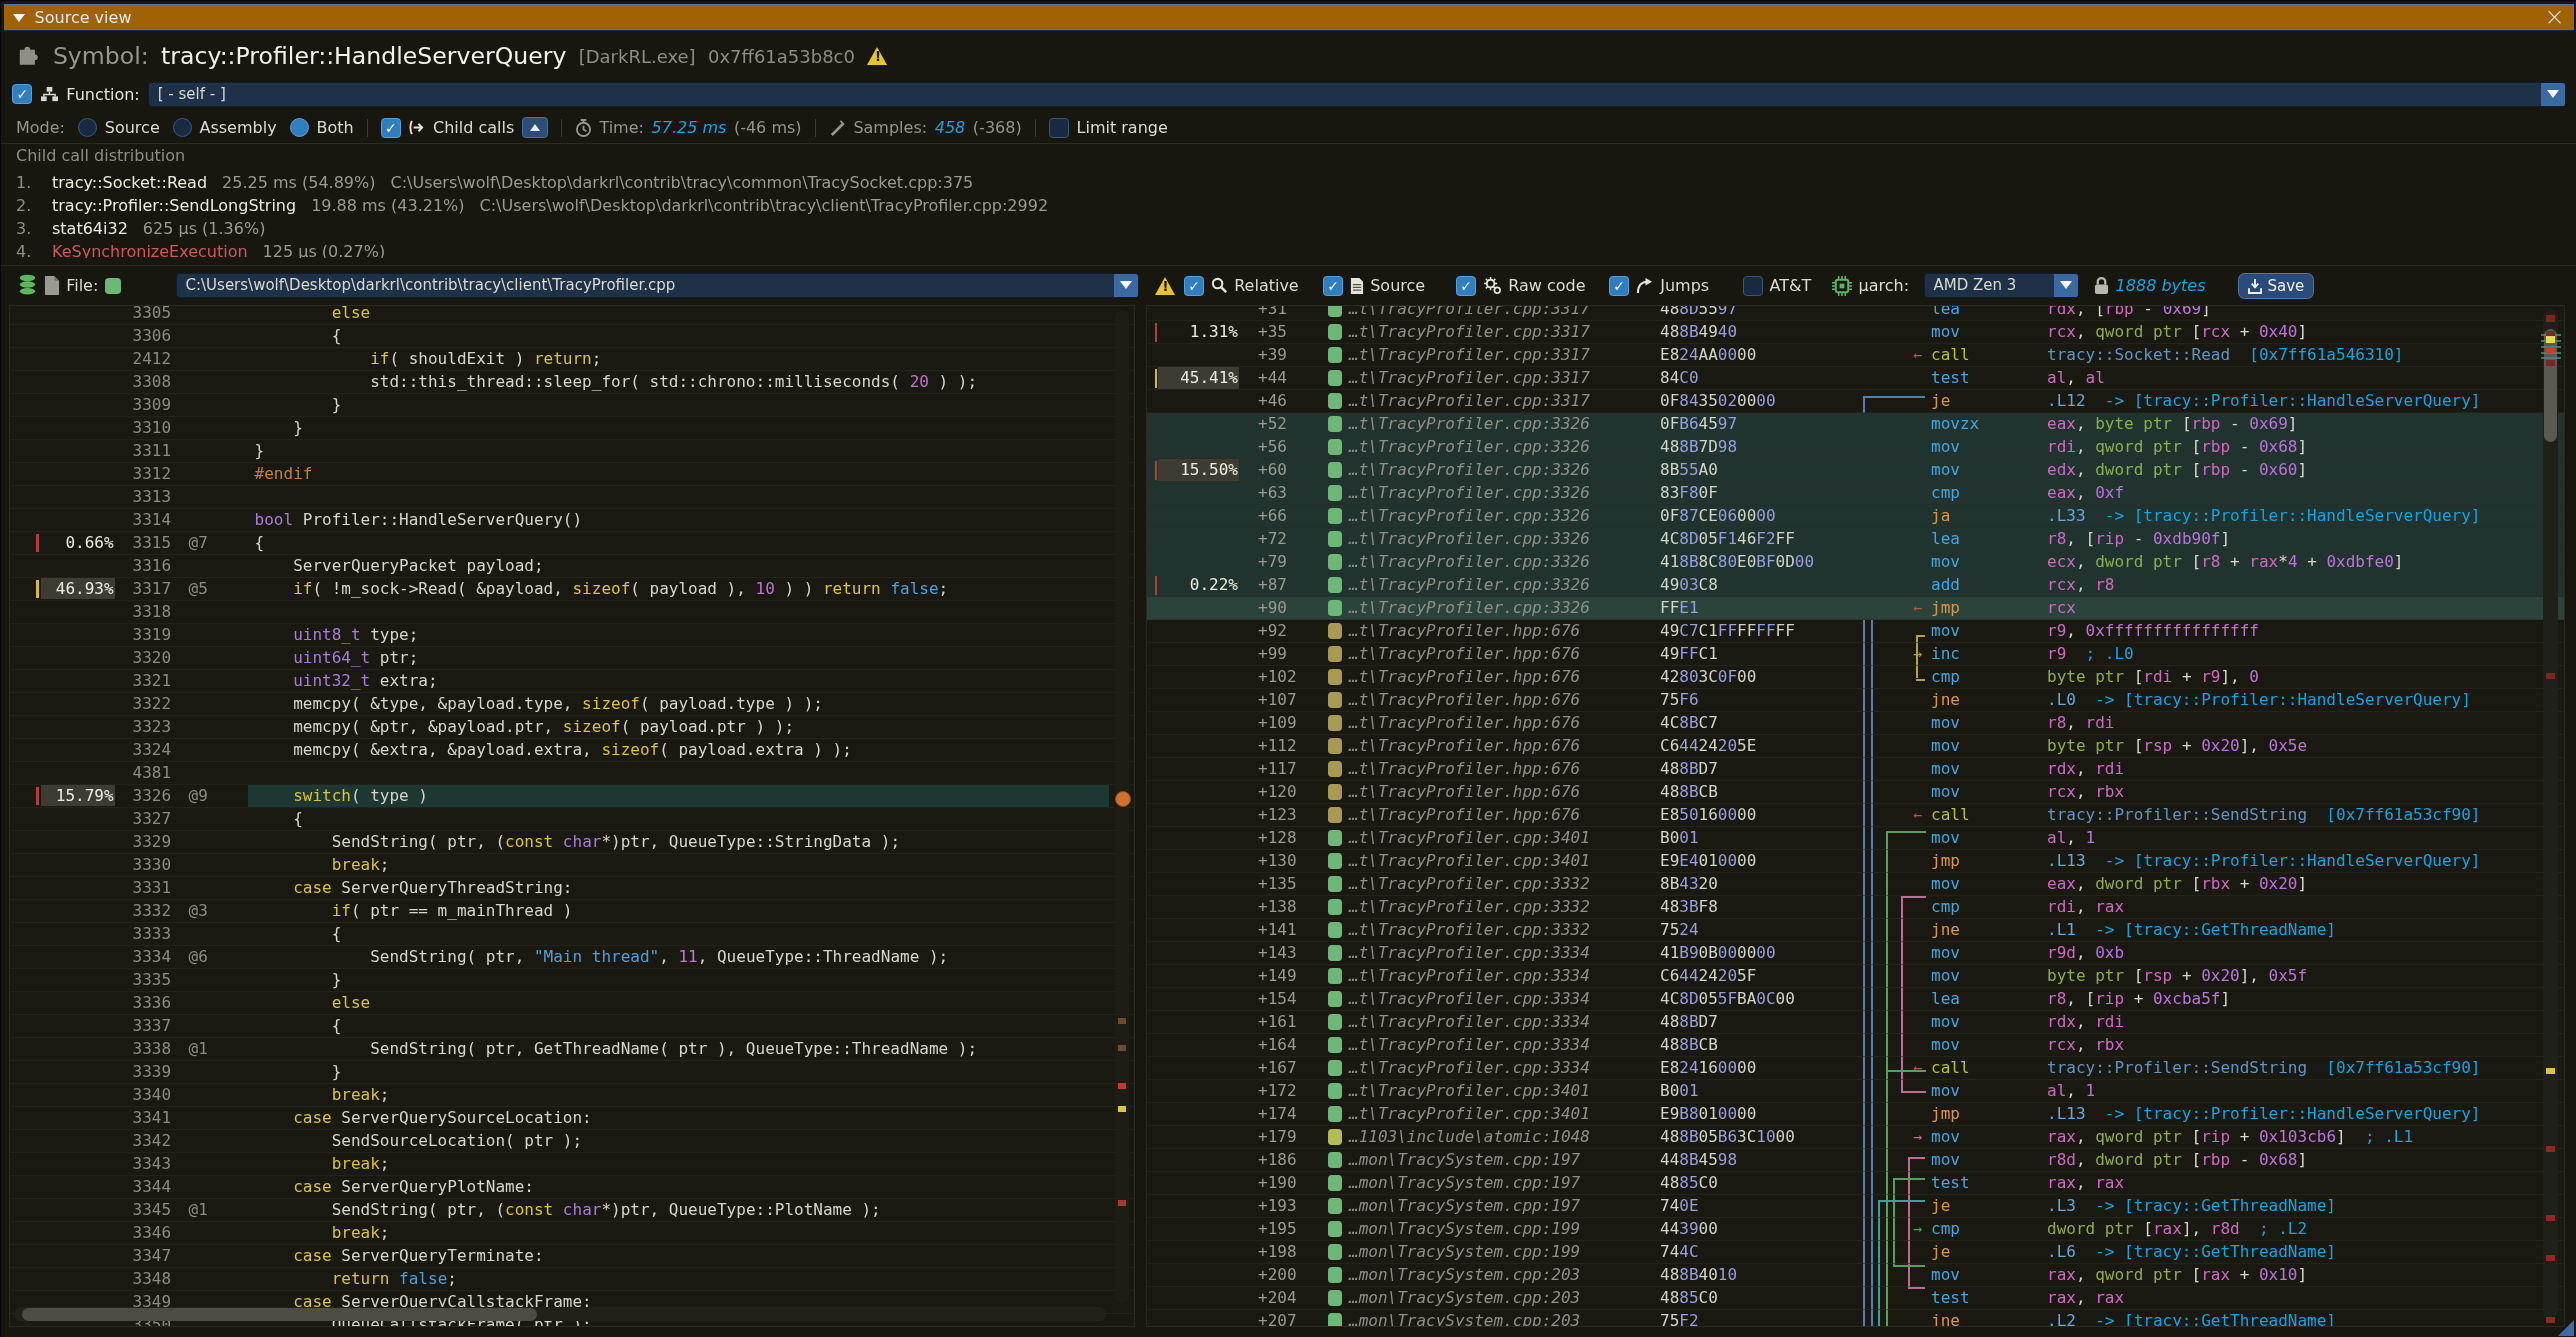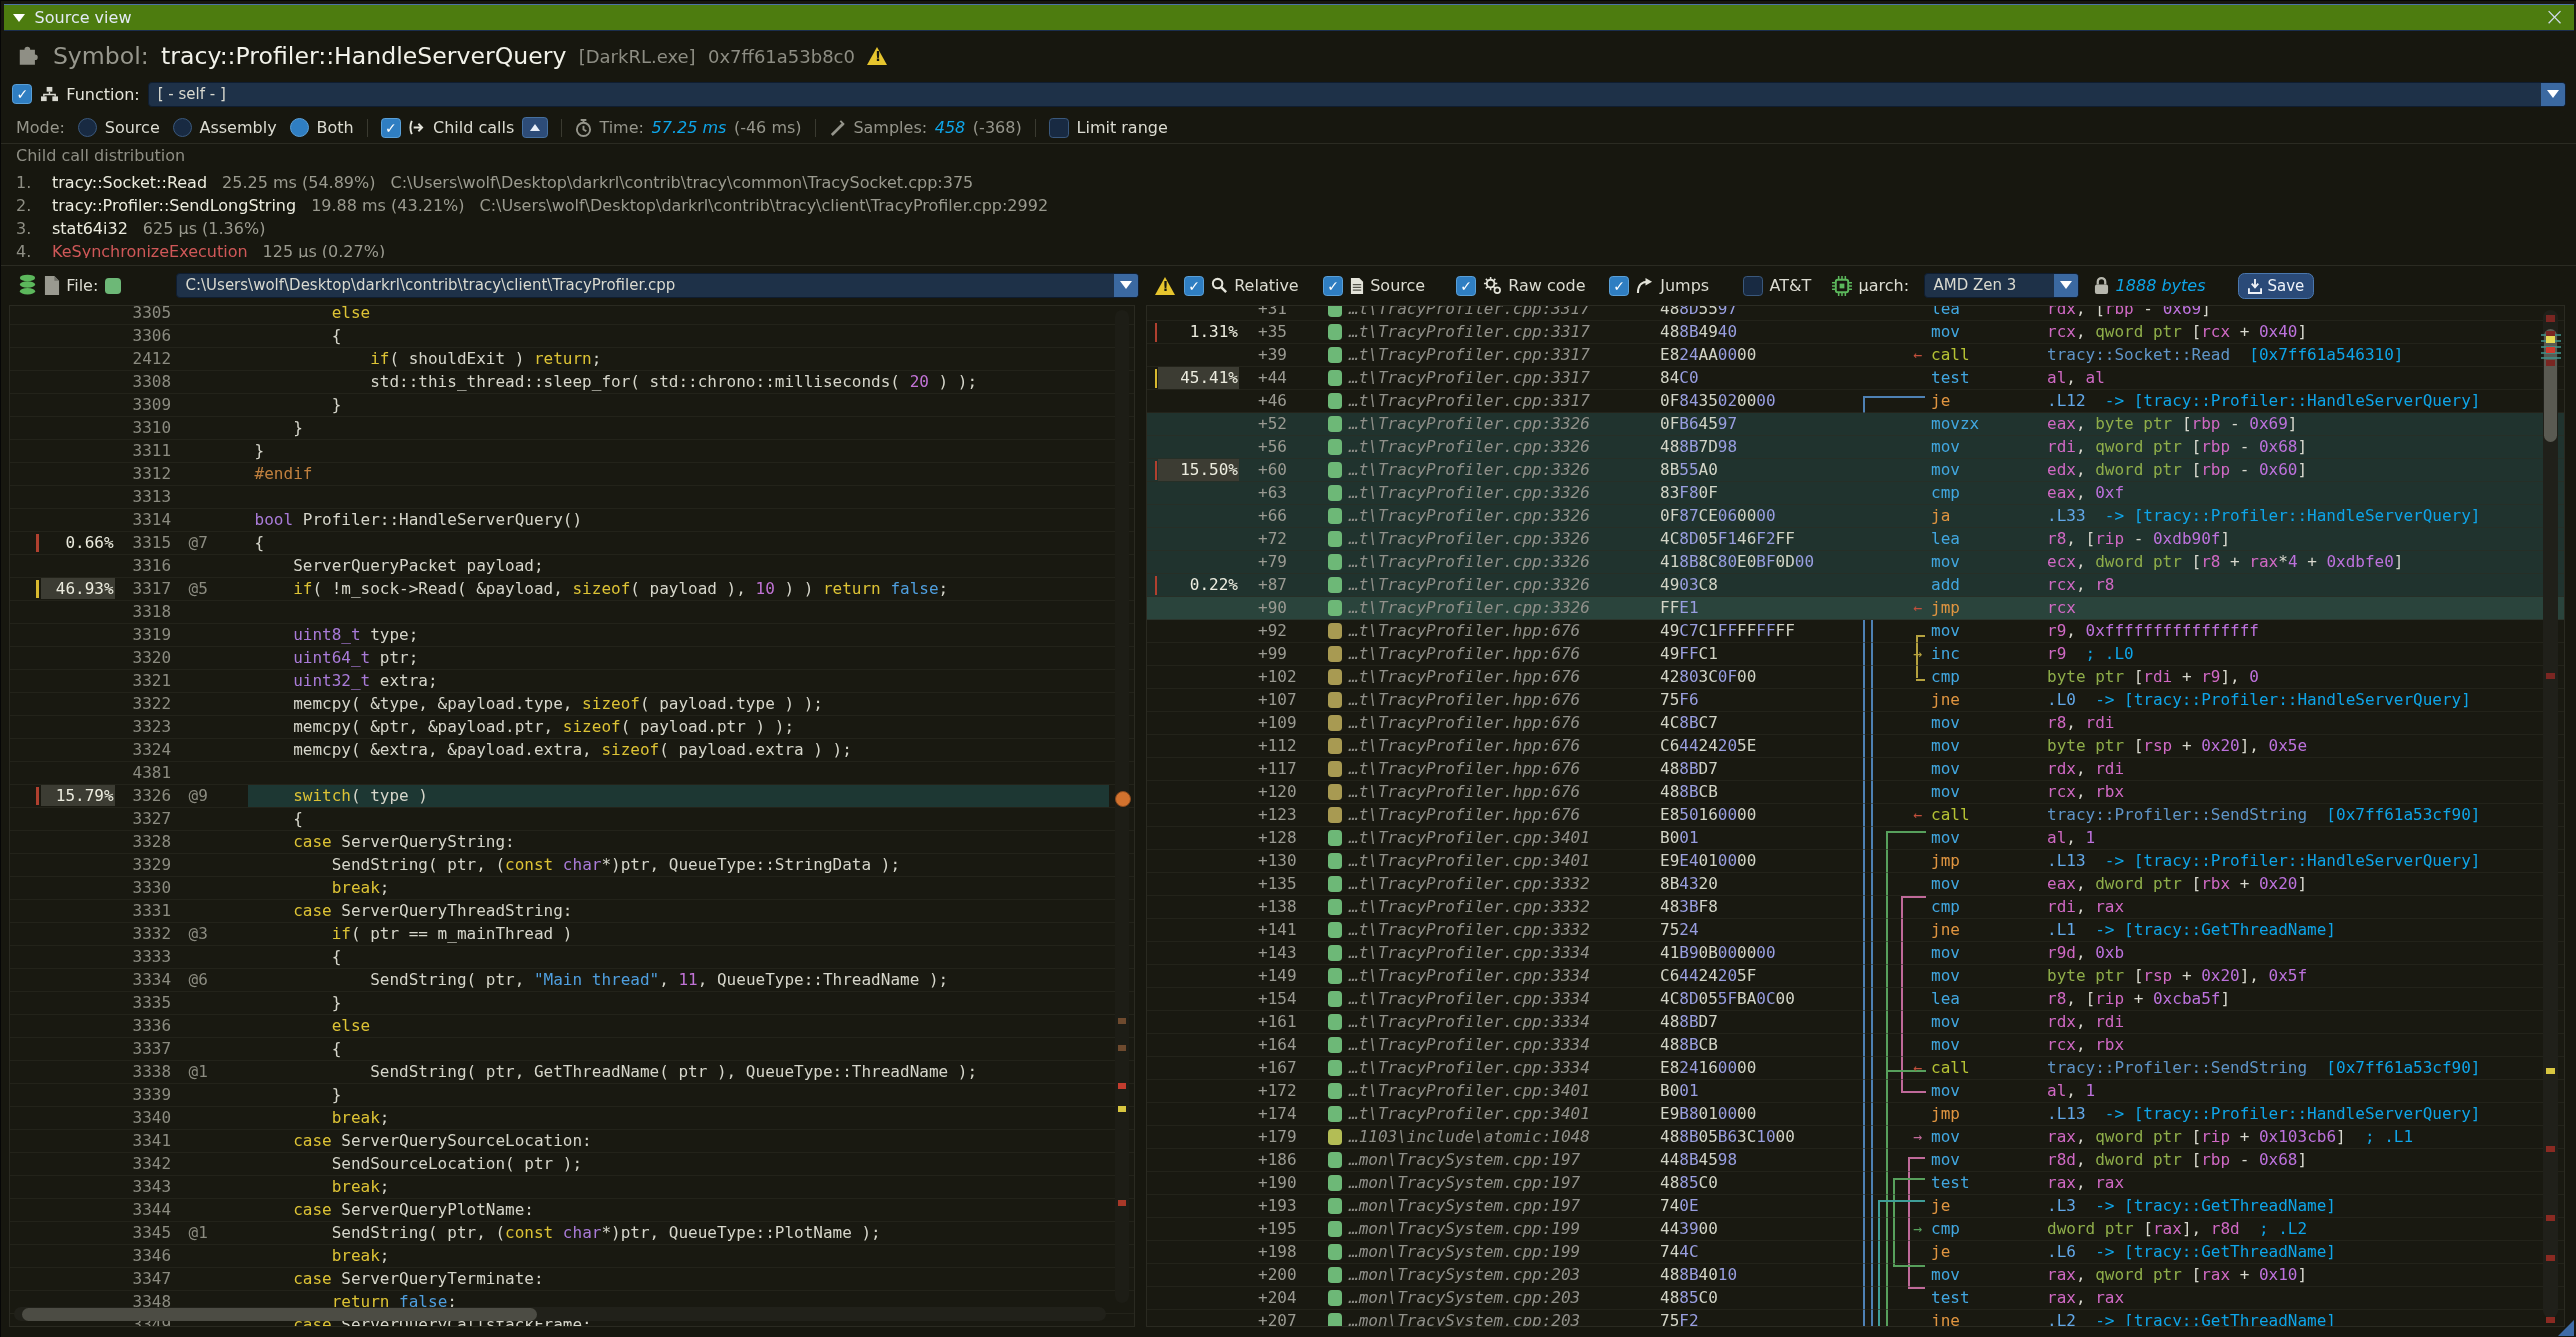--- a/index.html
+++ b/index.html
@@ -1,19 +1,19 @@
 <!DOCTYPE html>
 <html style="font-size:15px"><head>
 <meta charset="utf-8">
 <style>
   html,body{margin:0;padding:0;background:#0d0d09;}
   .root{position:relative;width:2576px;height:1338px;background:#17170f;overflow:hidden;
         font-family:"DejaVu Sans",sans-serif;border:0.9px solid #060606;}
   
-  .titlebar{position:absolute;left:2.8px;top:2.8px;right:2.8px;height:25.5px;background:#4d7c0f;
+  .titlebar{position:absolute;left:2.8px;top:2.8px;right:2.8px;height:25.5px;background:#a16207;
             border-top:0.9px solid #4d73a6;border-bottom:0.9px solid #1b2e4d;color:#e3eaf5;
             font-size:16px;display:flex;align-items:center;padding:0 9.4px;gap:9.4px;}
   .tri-down{width:0;height:0;border-left:6.6px solid transparent;border-right:6.6px solid transparent;border-top:8.5px solid #fff;}
   .close{margin-left:auto;font-size:24.6px;line-height:1;color:#cfdaea;font-weight:300;}
   
   .sym-row{position:absolute;left:15px;top:38px;height:34px;display:flex;align-items:center;gap:12.3px;}
   .sym-label{color:#97978d;font-size:23.6px;}
   .sym-name{color:#f2f2ea;font-size:23.6px;}
   .sym-mod,.sym-addr{color:#8d8d83;font-size:18px;}
   .warn-tri{width:0;height:0;border-left:10.4px solid transparent;border-right:10.4px solid transparent;border-bottom:18px solid #e6c52e;position:relative;}
@@ -322,21 +322,20 @@
         <div class="srow"><span class="s-ln">3318</span><span class="s-code"></span></div>
         <div class="srow"><span class="s-ln">3319</span><span class="s-code">    <span class="c-typ">uint8_t</span> type;</span></div>
         <div class="srow"><span class="s-ln">3320</span><span class="s-code">    <span class="c-typ">uint64_t</span> ptr;</span></div>
         <div class="srow"><span class="s-ln">3321</span><span class="s-code">    <span class="c-typ">uint32_t</span> extra;</span></div>
         <div class="srow"><span class="s-ln">3322</span><span class="s-code">    memcpy( &amp;type, &amp;payload.type, <span class="c-kw">sizeof</span>( payload.type ) );</span></div>
         <div class="srow"><span class="s-ln">3323</span><span class="s-code">    memcpy( &amp;ptr, &amp;payload.ptr, <span class="c-kw">sizeof</span>( payload.ptr ) );</span></div>
         <div class="srow"><span class="s-ln">3324</span><span class="s-code">    memcpy( &amp;extra, &amp;payload.extra, <span class="c-kw">sizeof</span>( payload.extra ) );</span></div>
         <div class="srow"><span class="s-ln">4381</span><span class="s-code"></span></div>
         <div class="srow"><span class="s-hl"></span><span class="s-box"></span><span class="s-bar" style="background:#b0402f"></span><span class="s-pct">15.79%</span><span class="s-ln">3326</span><span class="s-sym">@9</span><span class="s-code">    <span class="c-kw">switch</span>( type )</span></div>
         <div class="srow"><span class="s-ln">3327</span><span class="s-code">    {</span></div>
-        <div class="srow"><span class="s-ln">3328</span><span class="s-code">    <span class="c-kw">case</span> ServerQueryString:</span></div>
         <div class="srow"><span class="s-ln">3329</span><span class="s-code">        SendString( ptr, (<span class="c-kw">const</span> <span class="c-typ">char</span>*)ptr, QueueType::StringData );</span></div>
         <div class="srow"><span class="s-ln">3330</span><span class="s-code">        <span class="c-kw">break</span>;</span></div>
         <div class="srow"><span class="s-ln">3331</span><span class="s-code">    <span class="c-kw">case</span> ServerQueryThreadString:</span></div>
         <div class="srow"><span class="s-ln">3332</span><span class="s-sym">@3</span><span class="s-code">        <span class="c-kw">if</span>( ptr == m_mainThread )</span></div>
         <div class="srow"><span class="s-ln">3333</span><span class="s-code">        {</span></div>
         <div class="srow"><span class="s-ln">3334</span><span class="s-sym">@6</span><span class="s-code">            SendString( ptr, <span class="c-str">"Main thread"</span>, <span class="c-num">11</span>, QueueType::ThreadName );</span></div>
         <div class="srow"><span class="s-ln">3335</span><span class="s-code">        }</span></div>
         <div class="srow"><span class="s-ln">3336</span><span class="s-code">        <span class="c-kw">else</span></span></div>
         <div class="srow"><span class="s-ln">3337</span><span class="s-code">        {</span></div>
         <div class="srow"><span class="s-ln">3338</span><span class="s-sym">@1</span><span class="s-code">            SendString( ptr, GetThreadName( ptr ), QueueType::ThreadName );</span></div>

